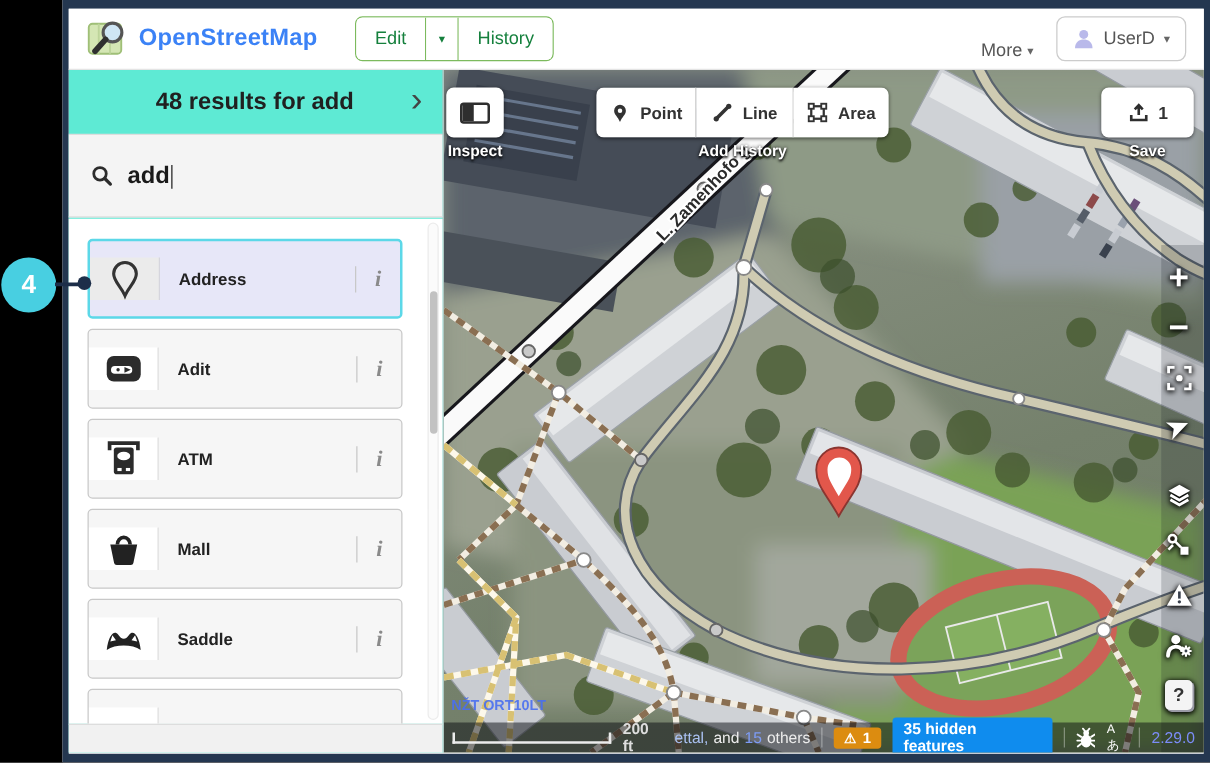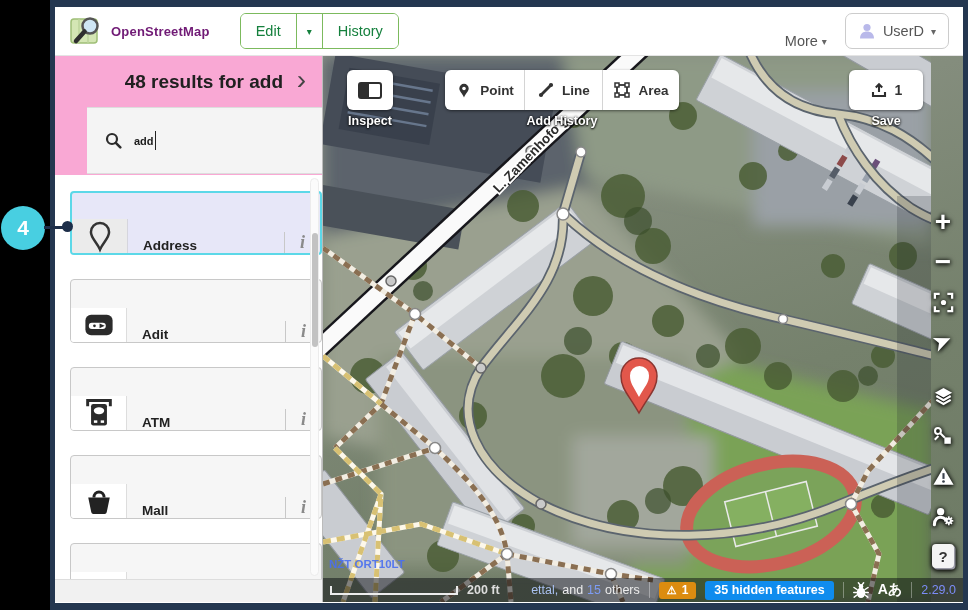--- a/index.html
+++ b/index.html
@@ -6,47 +6,47 @@
   html,body { width:968px; height:610px; background:#000; font-family:"Liberation Sans", sans-serif; overflow:hidden; position:relative; }
 
   
   .app { position:absolute; left:50px; top:0; width:918px; height:610px;
          border:solid #243750; border-width:7px 5px 7px 5px; background:#fff; }
 
   
   .header { height:49px; background:#fff; border-bottom:1px solid #e4e4e4;
             display:flex; align-items:center; padding:0 14px; position:relative; z-index:30; }
   .logo { width:34px; height:34px; margin-right:8px; flex:0 0 auto; }
-  .site-title { font-size:13px; font-weight:bold; color:#701a75; letter-spacing:.2px; }
+  .site-title { font-size:19px; font-weight:bold; color:#3b82f6; letter-spacing:.2px; }
   .nav-group { display:flex; margin-left:30px; border:1px solid #7cba5d; border-radius:6px; height:36px; overflow:hidden; }
   .nav-btn { display:flex; align-items:center; padding:0 15px; color:#15803d; font-size:14.5px;
              border-right:1px solid #7cba5d; background:#fff; cursor:pointer; }
   .nav-btn:last-child { border-right:none; }
   .nav-btn.caret-seg { padding:0 10px; font-size:10px; }
   .header-right { margin-left:auto; display:flex; align-items:flex-end; gap:18px; }
   .more-link { color:#555; font-size:14.5px; display:flex; align-items:center; gap:4px; cursor:pointer; }
   .more-link .caret, .user-btn .caret { font-size:10px; color:#666; }
   .user-btn { display:flex; align-items:center; gap:7px; border:1px solid #ccc; border-radius:7px;
               height:36px; padding:0 12px; color:#555; font-size:14.5px; cursor:pointer; background:#fff; }
 
   .content { display:flex; height:546px; }
 
   
-  .sidebar { width:268px; position:relative; background:#f9a8d4; border-right:1px solid #bbb; z-index:20;padding-left:32px; }
+  .sidebar { width:300px; position:relative; background:#5eead4; border-right:1px solid #bbb; z-index:20; }
   .results-header { height:52px; display:flex; align-items:center; border-bottom:1px solid #ddd; padding:0 10px 0 24px; }
   .results-title { flex:1; text-align:center; font-size:19px; font-weight:bold; color:#202020; }
   .results-chevron { font-size:28px; color:#444; line-height:1; padding:0 6px 4px 0; cursor:pointer; }
   .searchbar { height:66px; background:#f4f4f4; border-bottom:1px solid #ddd;
                display:flex; align-items:center; padding-left:18px; gap:12px; }
-  .search-text { font-size:11px; font-weight:bold; color:#1a1a1a; }
+  .search-text { font-size:19px; font-weight:bold; color:#1a1a1a; }
   .text-caret { display:inline-block; width:1.5px; height:19px; background:#222; vertical-align:middle; margin-left:1px; }
 
   .preset-list { position:absolute; top:119px; bottom:23px; left:0; right:0; overflow:hidden; padding:16px 0 0 15px; background:#fff; }
-  .card { width:252px; height:64px; display:flex; align-items:flex-end; background:#f6f6f6;
-          border:1px solid #c8c8c8; border-radius:4px; margin-bottom:24px; cursor:pointer; overflow:hidden; }
+  .card { width:252px; height:64px; display:flex; align-items:center; background:#f6f6f6;
+          border:1px solid #c8c8c8; border-radius:4px; margin-bottom:8px; cursor:pointer; overflow:hidden; }
   .card .icon-cell { width:56px; background:#fff; border-right:1px solid #ddd; display:flex; align-items:center; justify-content:center; flex:0 0 auto; }
   .card .label-cell { flex:1; display:flex; align-items:center; padding-left:15px; font-size:13.5px; font-weight:bold; color:#222; }
   .card .info-cell { width:36px; border-left:1px solid #c8c8c8; display:flex; align-items:center; justify-content:center;
                      font-family:"Liberation Serif", serif; font-style:italic; font-weight:bold; font-size:18px; color:#8a8a8a; cursor:pointer; }
   .card.selected { border:2px solid #5cd8e8; background:#e7e7f8; }
   .card.selected .icon-cell { background:#ebebeb; border-right:1px solid #d5d5dd; }
   .sidebar-footer { position:absolute; bottom:0; left:0; right:0; height:23px; background:#f1f1f1; border-top:1px solid #ddd; }
   .scrollbar { position:absolute; right:3px; top:122px; bottom:26px; width:9px; background:#fbfbfb; border:1px solid #ececec; border-radius:5px; }
   .scroll-thumb { position:absolute; top:54px; left:0.5px; width:6px; height:114px; background:#c2c2c2; border-radius:4px; }
 
@@ -93,21 +93,21 @@
                display:flex; align-items:center; padding:0 7px; gap:9px; color:#ececec; font-size:12.5px; z-index:12; }
   .scale-bracket { width:128px; height:9px; border:2px solid #ececec; border-top:none; }
   .scale-label { font-weight:bold; color:#ddd; }
   .attrib { margin-left:auto; display:flex; gap:4px; white-space:nowrap; }
   .attrib .lnk1 { color:#a9c0f0; }
   .attrib .lnk2 { color:#7d9cf5; }
   .vdiv { width:1px; height:16px; background:rgba(255,255,255,.35); }
   .warn-badge { background:#dc8c10; border-radius:3px; padding:1.5px 8px; display:flex; align-items:center; gap:5px;
                 color:#fff; font-weight:bold; font-size:12px; cursor:pointer; }
   .hidden-btn { background:#0f8cee; border-radius:3px; padding:2.5px 9px; color:#fff; font-weight:bold; font-size:12.5px; cursor:pointer; }
-  .translate-ic { font-weight:bold; font-size:14px; color:#fff; cursor:pointer;text-align:center; }
+  .translate-ic { font-weight:normal; font-size:10px; color:#fff; cursor:pointer; }
   .version { color:#7c8cf8; font-size:12.5px; cursor:pointer; }
 </style>
 </head>
 <body>
 
 <div class="app">
 
   <div class="header">
     <svg class="logo" viewBox="0 0 34 34">
       <rect x="2" y="5" width="26" height="24" rx="3" fill="#d4e6b4" stroke="#9fbf77" stroke-width="1.5"></rect>
@@ -435,21 +435,21 @@
         <text transform="translate(212,100) rotate(-46)" text-anchor="middle" font-size="13.5" font-weight="bold" fill="#2b2b2b" stroke="#ffffff" stroke-width="3.5" paint-order="stroke" font-family="Liberation Sans, sans-serif">L. Zamenhofo g.</text>
 
         <text x="6" y="512" font-size="11.5" font-weight="bold" fill="#4a6ff0" opacity="0.9" font-family="Liberation Sans, sans-serif">NŽT ORT10LT</text>
 
         <g>
           <path d="M316 357 C306 339 298 333 298 320 A18 18 0 0 1 334 320 C334 333 326 339 316 357 Z" fill="#e2574b" stroke="#8a3530" stroke-width="1.5"></path>
           <path d="M316 341 C310 330 307 327 307 319.5 A9.5 9.5 0 0 1 326 319.5 C326 327 322 330 316 341 Z" fill="#fff"></path>
         </g>
       </svg>
 
-      <div class="cluster" style="left:24px">
+      <div class="cluster" style="left:2px">
         <div class="tb-btn inspect-btn">
           <div class="inspect-glyph"></div>
         </div>
         <div class="tb-label">Inspect</div>
       </div>
 
       <div class="cluster" style="left:122px">
         <div class="btn-group">
           <div class="tb-btn" style="width:80px">
             <svg width="18" height="18" viewBox="0 0 18 18">

